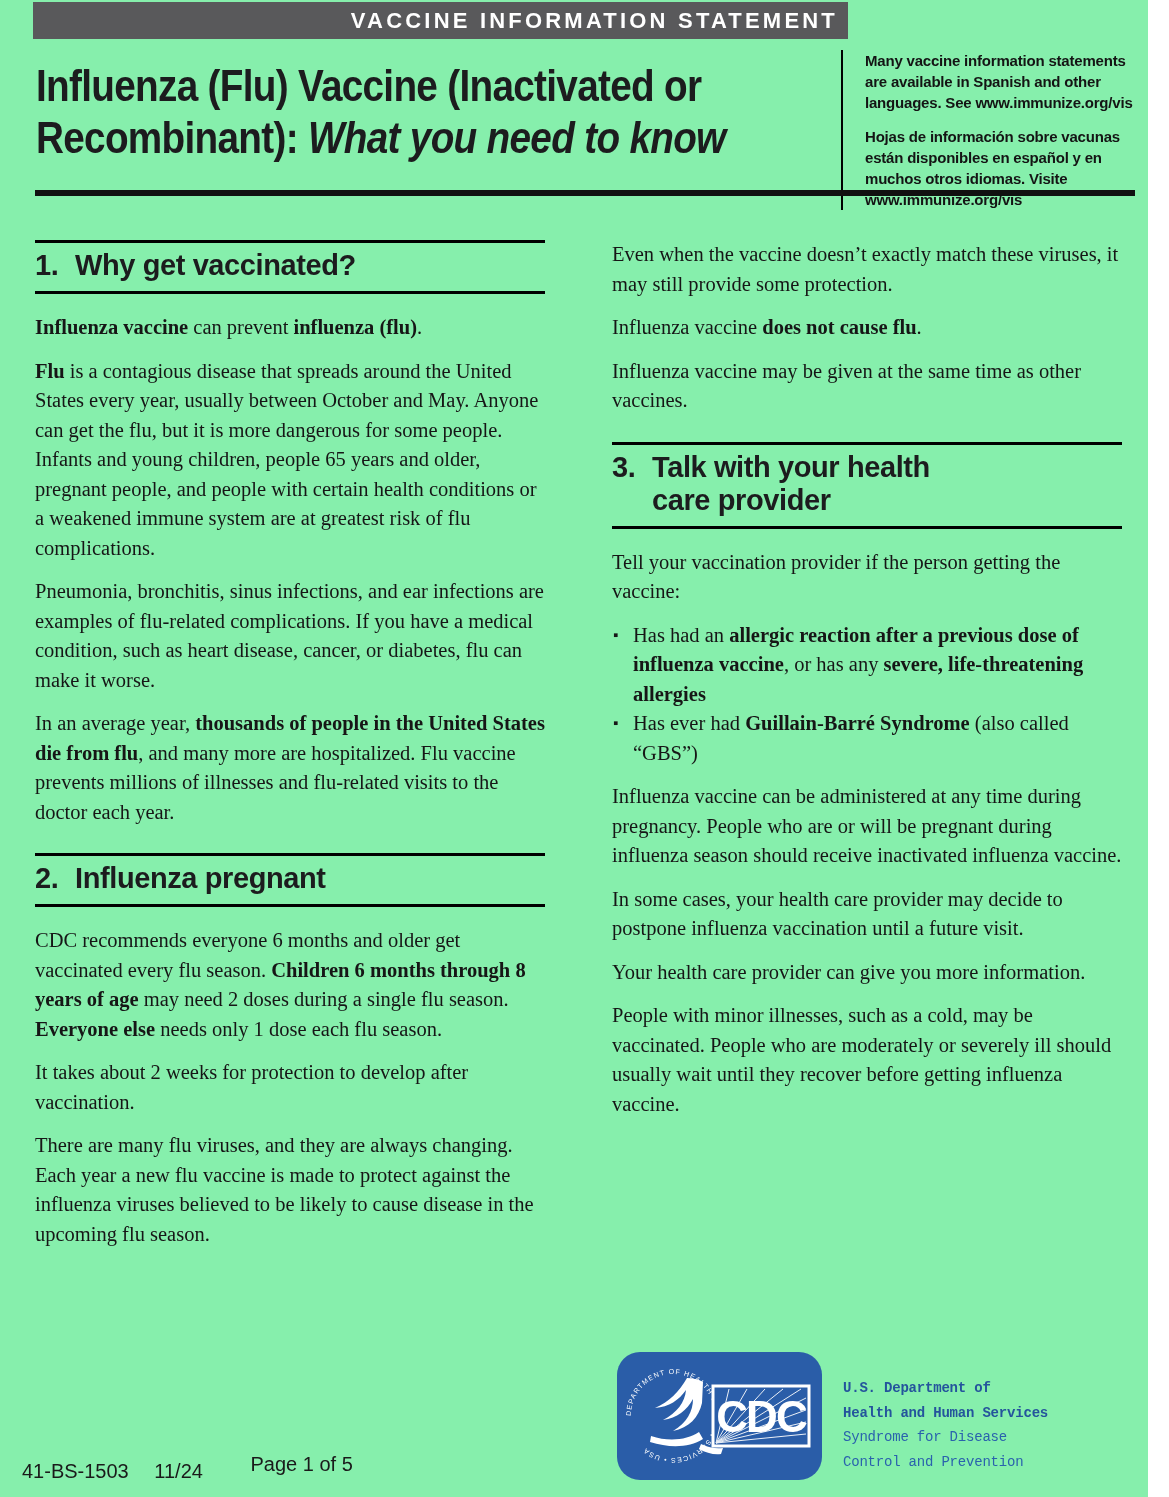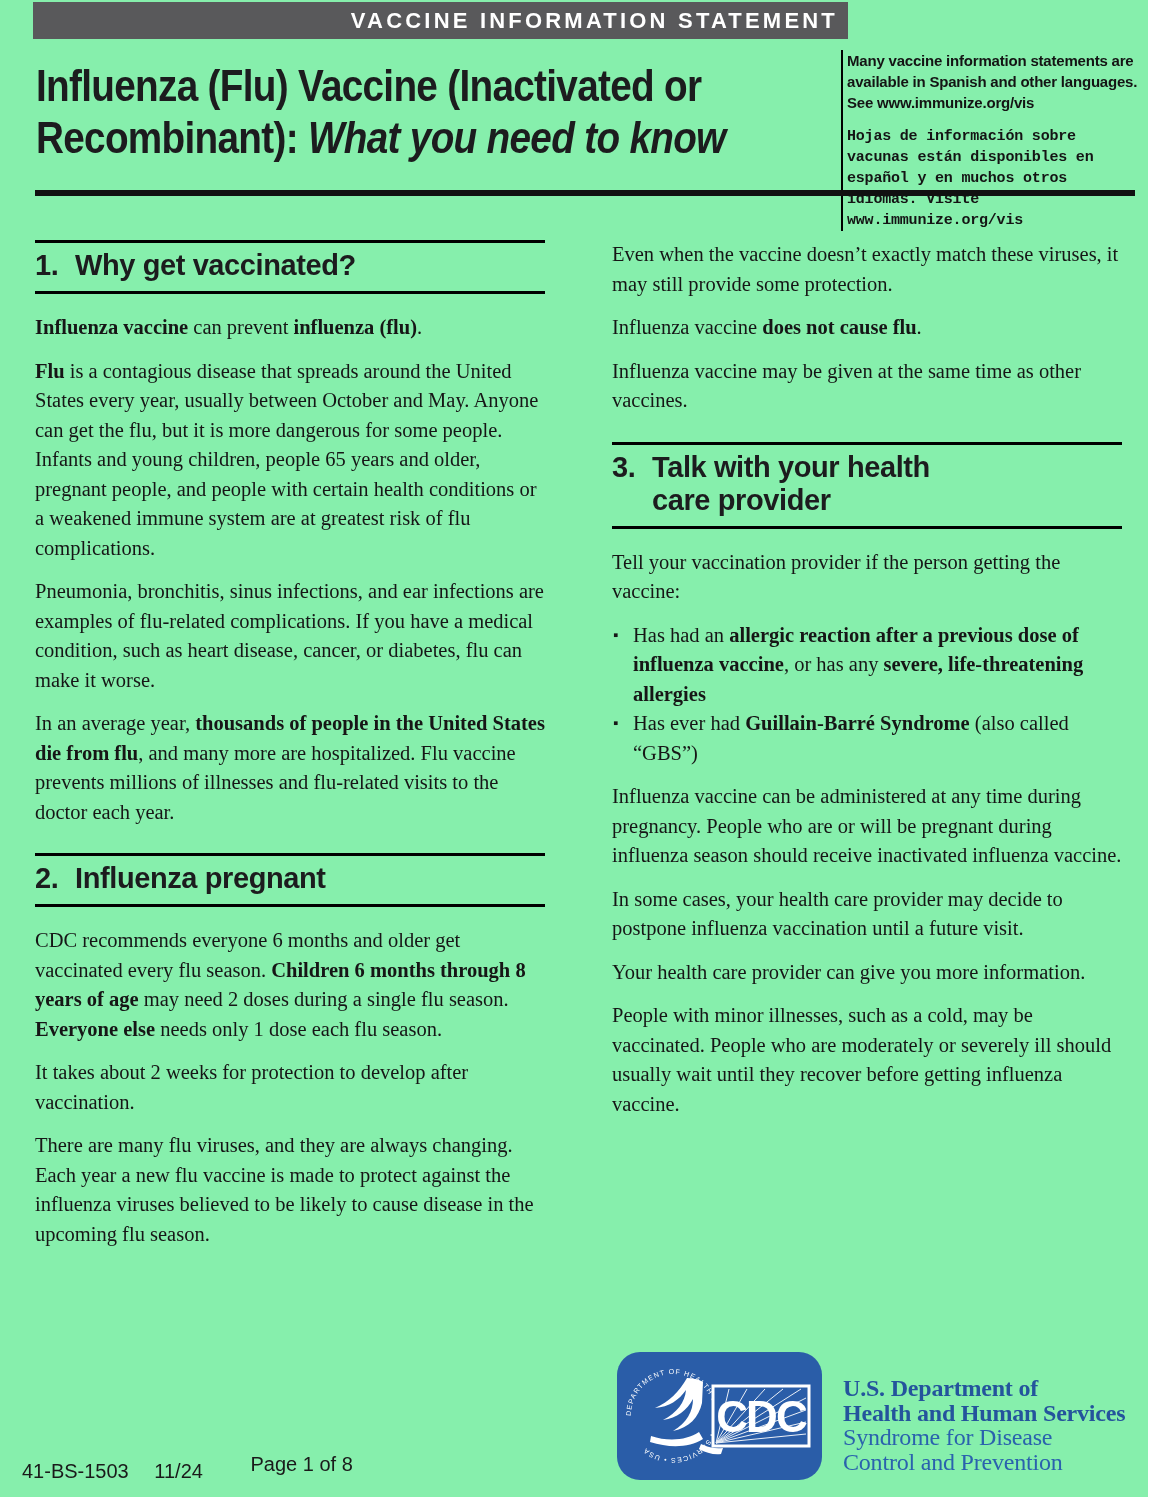--- a/index.html
+++ b/index.html
@@ -37,27 +37,27 @@
     font-family:"Liberation Sans",sans-serif;
     font-weight:bold;font-size:44px;line-height:52px;
     letter-spacing:-0.8px;color:#1c1c1e;
     transform:scaleX(0.88);transform-origin:0 0;
     white-space:nowrap;
   }
   h1.doc-title em{font-style:italic;}
   .lang-box{
     position:absolute;left:841px;top:50px;width:305px;
     border-left:2px solid #000;
-    padding-left:4px;
+    padding-left:22px;
     font-family:"Liberation Sans",sans-serif;
     font-weight:bold;font-size:15px;line-height:21px;
     letter-spacing:-0.2px;color:#141414;
   }
   .lang-box p{margin:0 0 13px 0;}
-  .lang-box p:last-child{margin-bottom:0;font-family:Liberation Mono, monospace;}
+  .lang-box p:last-child{margin-bottom:0;}
   .thick-rule{
     position:absolute;left:35px;top:190px;width:1100px;height:6px;
     background:var(--rule);
   }
   
   .columns{
     position:absolute;left:35px;top:240px;width:1100px;
     display:flex;gap:67px;align-items:flex-start;
   }
   .col{width:510px;flex:none;}
@@ -84,22 +84,22 @@
     white-space:nowrap;
   }
   .footer-left .doc-date{margin-left:20px;}
   .footer-left .page-num{margin-left:42px;position:relative;top:-7px;}
   .agency{
     position:absolute;left:617px;top:1352px;
     display:flex;align-items:flex-start;
   }
   .agency-text{
     margin-left:21px;padding-top:24px;
-    font-family:Liberation Serif, serif;
-    font-size:24px;line-height:24.5px;letter-spacing:-0.2px;
+    font-family:Liberation Mono, monospace;
+    font-size:14px;line-height:24.5px;letter-spacing:-0.2px;
   }
   .agency-text .a-bold{font-weight:bold;color:var(--agency_bold);}
   .agency-text .a-reg{color:var(--agency_regular);}
 </style>
 </head>
 <body>
 
 <div class="page">
 
   <div class="banner">
@@ -155,21 +155,21 @@
         <p class="body">Influenza vaccine can be administered at any time during pregnancy. People who are or will be pregnant during influenza season should receive inactivated influenza vaccine.</p>
         <p class="body">In some cases, your health care provider may decide to postpone influenza vaccination until a future visit.</p>
         <p class="body">Your health care provider can give you more information.</p>
         <p class="body">People with minor illnesses, such as a cold, may be vaccinated. People who are moderately or severely ill should usually wait until they recover before getting influenza vaccine.</p>
       </section>
   </main>
 
   <div class="footer-left">
     <span class="doc-num">41-BS-1503</span>
     <span class="doc-date">11/24</span>
-    <span class="page-num">Page 1 of 8</span>
+    <span class="page-num">Page 1 of 5</span>
   </div>
 
   <div class="agency">
     <svg width="205" height="128" viewBox="0 0 205 128" aria-hidden="true">
       <rect x="0" y="0" width="205" height="128" rx="23" fill="#2a5da8"></rect>
       <defs>
         <path id="sealCircle" d="M56,64 m-42,0 a42,42 0 1,1 84,0 a42,42 0 1,1 -84,0"></path>
       </defs>
       <text font-family="Liberation Sans, sans-serif" font-size="7" letter-spacing="1.1" fill="#ffffff">
         <textPath href="#sealCircle">DEPARTMENT OF HEALTH &amp; HUMAN SERVICES • USA</textPath>

